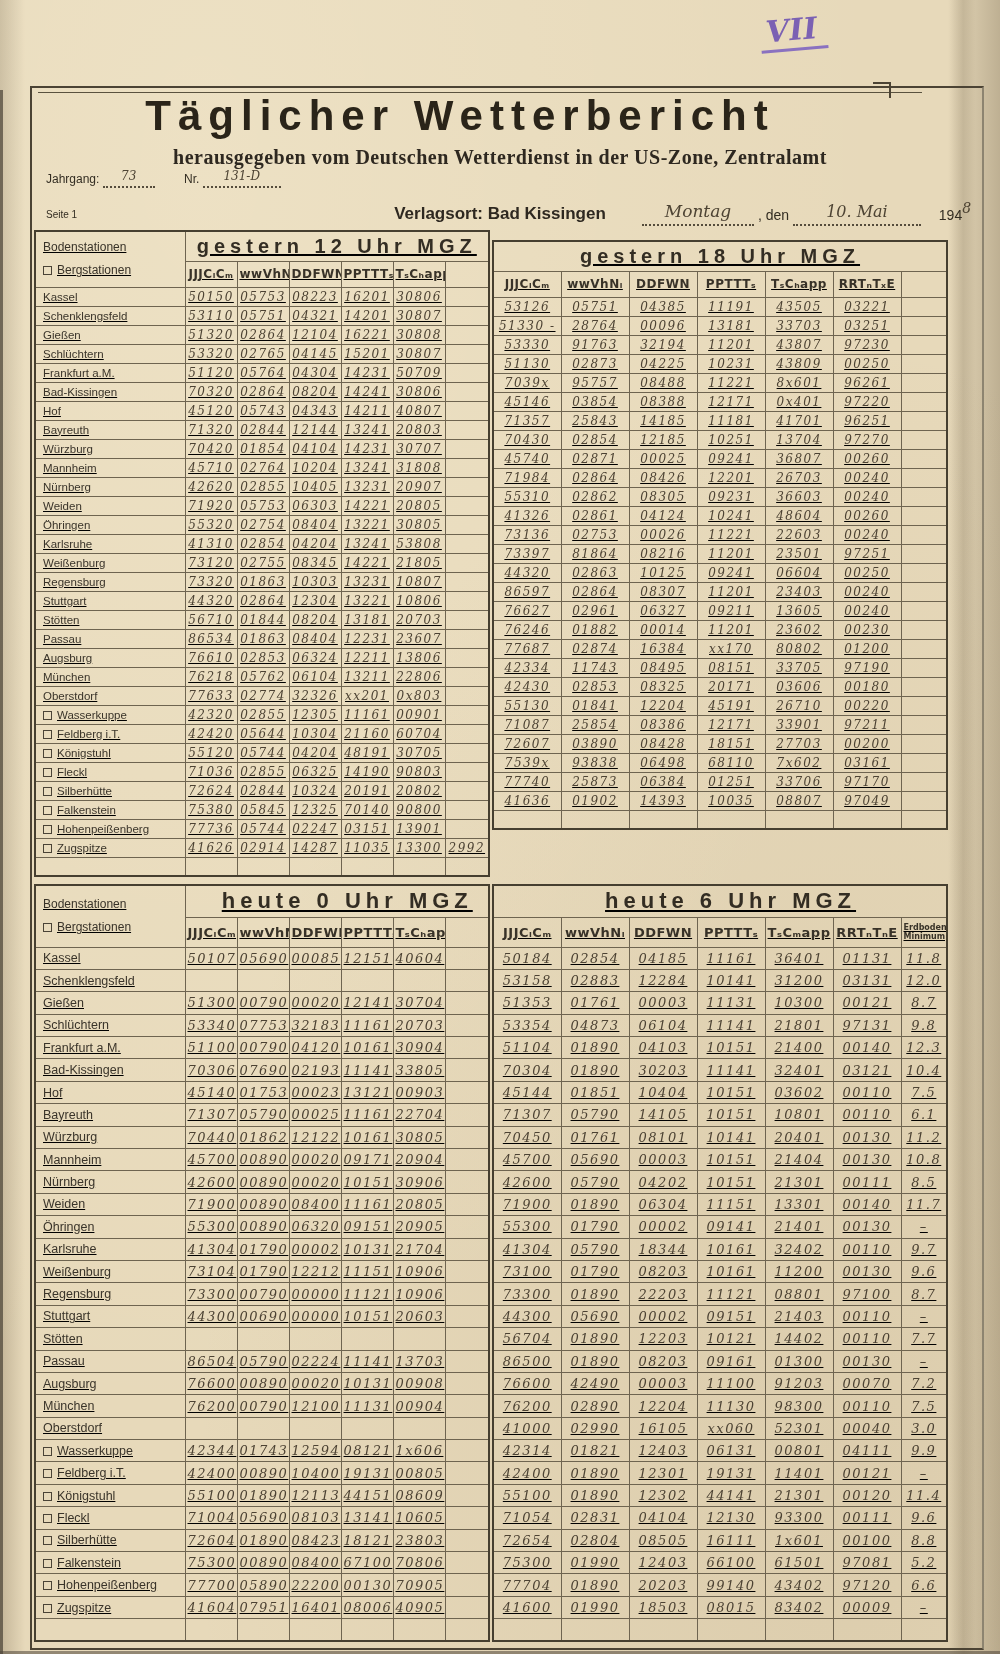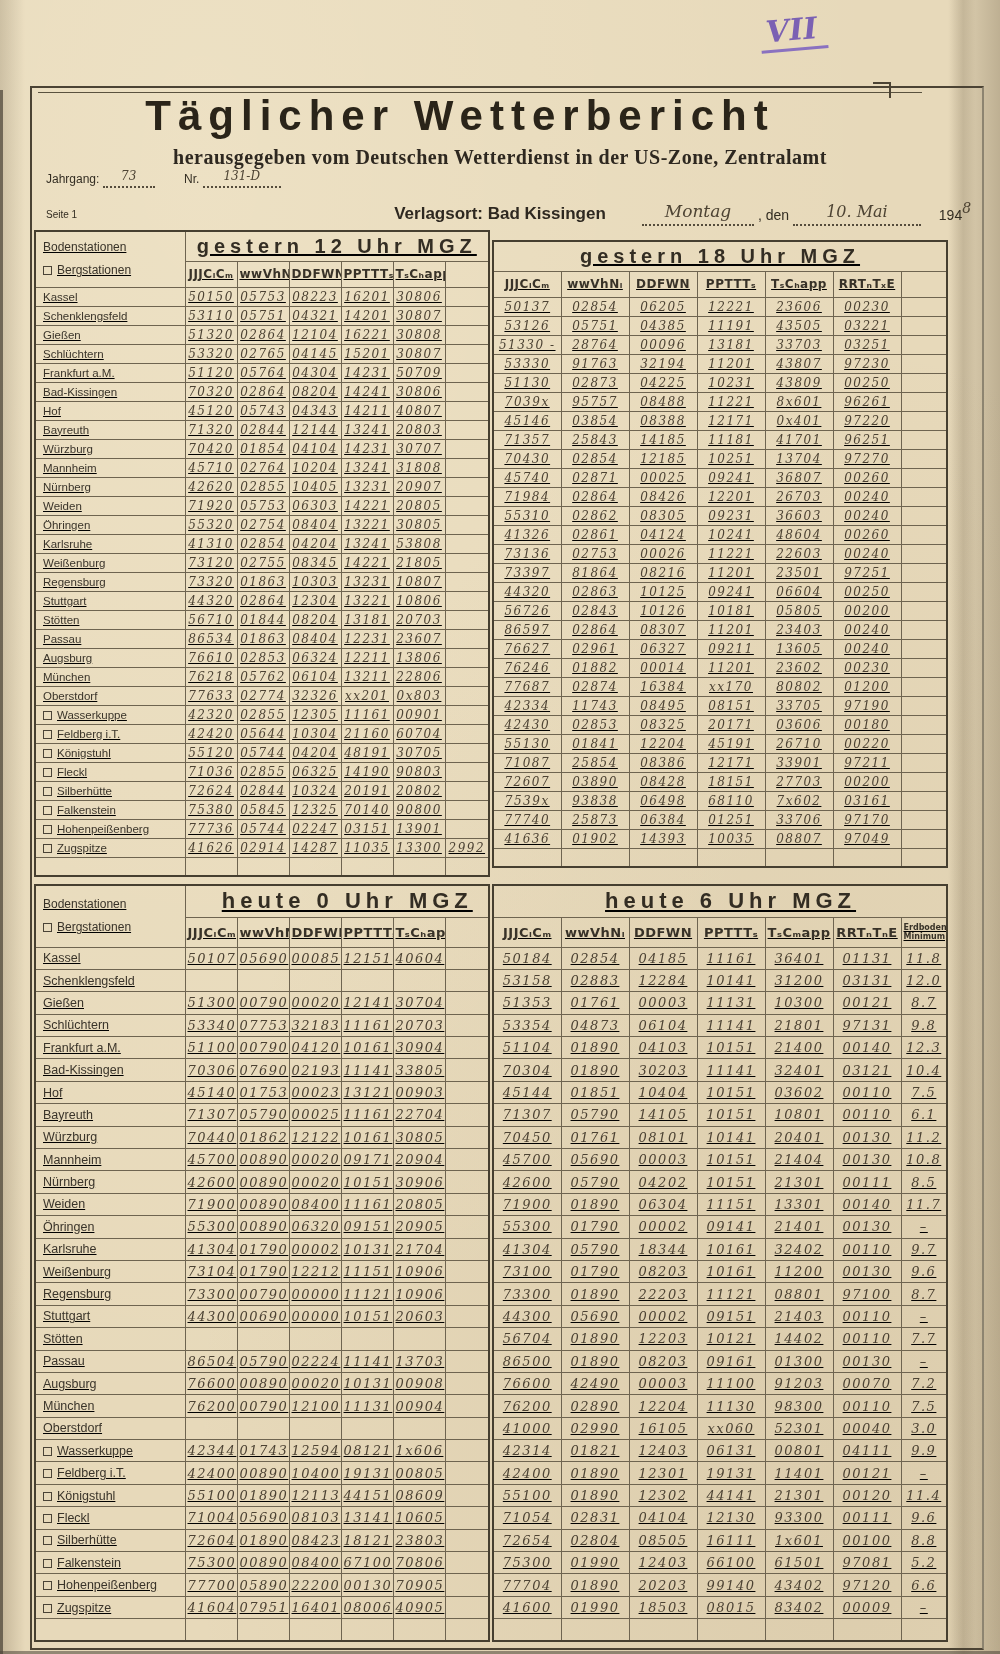--- a/index.html
+++ b/index.html
@@ -423,29 +423,20 @@
           <th class="col-head">wwVhNₗ</th>
           <th class="col-head">DDFWN</th>
           <th class="col-head">PPTTTₛ</th>
           <th class="col-head">TₛCₕapp</th>
           <th class="col-head">RRTₙTₓE</th>
           <th class="col-head"></th>
         </tr>
       </thead>
       <tbody>
         <tr>
-          <td class="value-cell">50137</td>
-          <td class="value-cell">02854</td>
-          <td class="value-cell">06205</td>
-          <td class="value-cell">12221</td>
-          <td class="value-cell">23606</td>
-          <td class="value-cell">00230</td>
-          <td class="value-cell"></td>
-        </tr>
-        <tr>
           <td class="value-cell">53126</td>
           <td class="value-cell">05751</td>
           <td class="value-cell">04385</td>
           <td class="value-cell">11191</td>
           <td class="value-cell">43505</td>
           <td class="value-cell">03221</td>
           <td class="value-cell"></td>
         </tr>
         <tr>
           <td class="value-cell">51330 -</td>
@@ -564,29 +555,20 @@
           <td class="value-cell">97251</td>
           <td class="value-cell"></td>
         </tr>
         <tr>
           <td class="value-cell">44320</td>
           <td class="value-cell">02863</td>
           <td class="value-cell">10125</td>
           <td class="value-cell">09241</td>
           <td class="value-cell">06604</td>
           <td class="value-cell">00250</td>
-          <td class="value-cell"></td>
-        </tr>
-        <tr>
-          <td class="value-cell">56726</td>
-          <td class="value-cell">02843</td>
-          <td class="value-cell">10126</td>
-          <td class="value-cell">10181</td>
-          <td class="value-cell">05805</td>
-          <td class="value-cell">00200</td>
           <td class="value-cell"></td>
         </tr>
         <tr>
           <td class="value-cell">86597</td>
           <td class="value-cell">02864</td>
           <td class="value-cell">08307</td>
           <td class="value-cell">11201</td>
           <td class="value-cell">23403</td>
           <td class="value-cell">00240</td>
           <td class="value-cell"></td>

